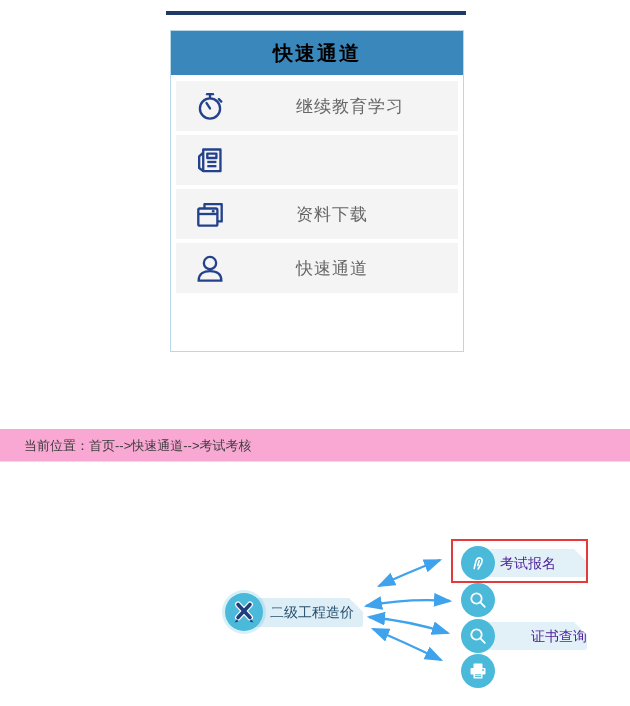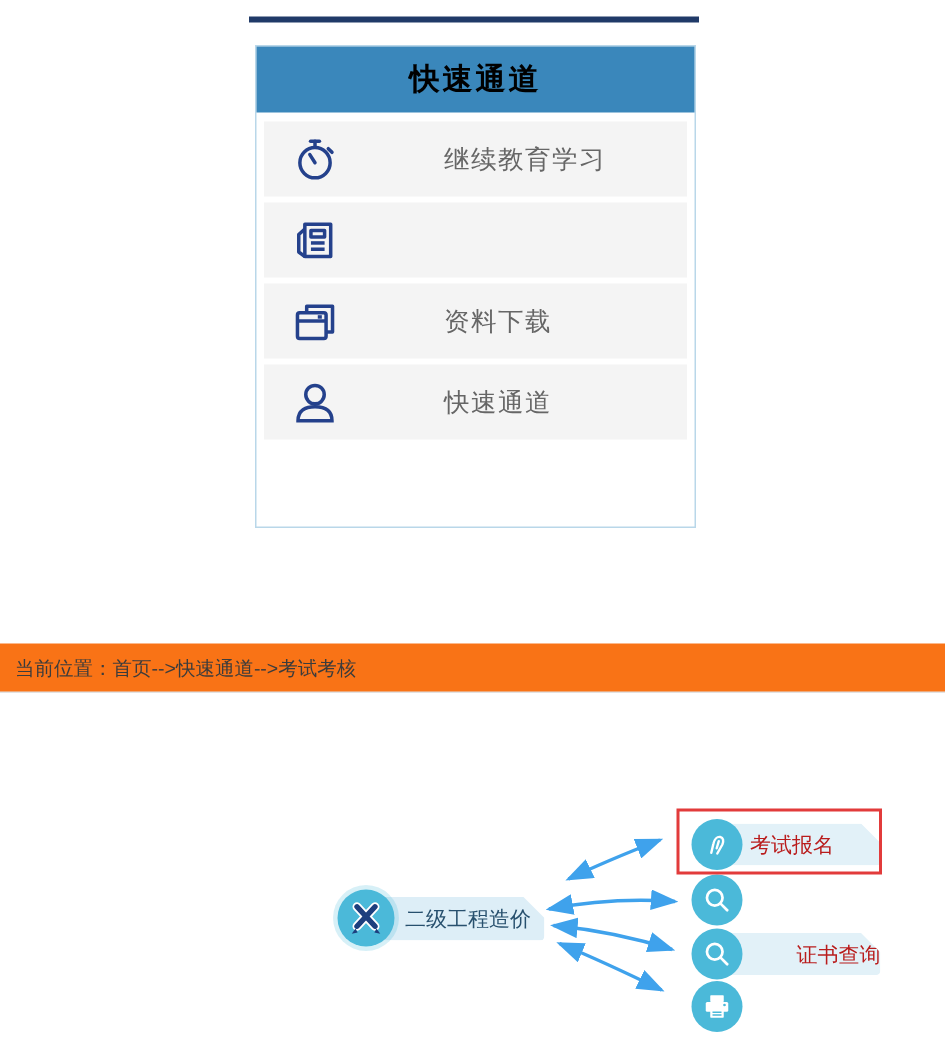--- a/index.html
+++ b/index.html
@@ -18,40 +18,40 @@
   .panel-body { padding:6px 5px; }
   .panel-item { position:relative; height:50px; margin-bottom:4px; background:#f4f4f4;
     display:flex; align-items:center; padding-left:18px; cursor:pointer;gap:48px; }
   .panel-item.highlighted { box-shadow:0 0 0 2px #e23b3b; }
   .p-icon { width:32px; height:32px; flex:0 0 32px; margin-right:22px; }
   .p-icon svg { width:100%; height:100%; display:block; }
   .panel-item .lbl { font-size:17px; color:#666666; letter-spacing:1px; }
 
   
   .breadcrumb { position:absolute; left:0; top:429px; width:630px; height:33px;
-    background:#f97316; border-bottom:1px solid #e2e2e2; line-height:33px;
-    padding-left:10px; font-size:13px; color:#3c3c3c; }
+    background:#f9a8d4; border-bottom:1px solid #e2e2e2; line-height:33px;
+    padding-left:24px; font-size:13px; color:#3c3c3c; }
 
   
   .diagram { position:absolute; left:0; top:500px; width:630px; height:206px; }
   .arrows { position:absolute; left:0; top:-500px; width:630px; height:706px; pointer-events:none; }
 
   .hub-circle { position:absolute; left:225px; top:93px; width:38px; height:38px;
     border-radius:50%; background:#4bb9d9; box-shadow:0 0 0 3px rgba(75,185,217,.22);
     display:flex; align-items:center; justify-content:center; z-index:3; }
   .hub-pill { position:absolute; left:244px; top:98px; width:119px; height:29px;
     background:#ddeef7; border-radius:3px; line-height:29px; padding-left:26px;
     font-size:14px; color:#27506e; z-index:2;
     clip-path:polygon(0 0, calc(100% - 14px) 0, 100% 14px, 100% 100%, 0 100%); }
 
   .node-circle { position:absolute; width:34px; height:34px; border-radius:50%;
     background:#4bb9d9; display:flex; align-items:center; justify-content:center; z-index:3; }
   .node-pill { position:absolute; left:474px; height:28px; background:#e2f1f8;
     border-radius:3px; line-height:28px; padding-left:26px; font-size:14px;
-    color:#b91c1c; z-index:2;
+    color:#4c1d95; z-index:2;
     clip-path:polygon(0 0, calc(100% - 13px) 0, 100% 13px, 100% 100%, 0 100%); }
   .nc { left:461px; }
   .n0c { top:46px; } .n0p { top:49px; width:113px; }
   .n1c { top:83px; } .n1p { top:86px; width:113px; }
   .n2c { top:119px; } .n2p { top:122px; width:113px;text-align:right; }
   .n3c { top:154px; } .n3p { top:157px; width:108px; }
 
   .red-box-node { position:absolute; left:451px; top:39px; width:137px; height:44px;
     border:2px solid #e23b3b; z-index:5; pointer-events:none; }
 

